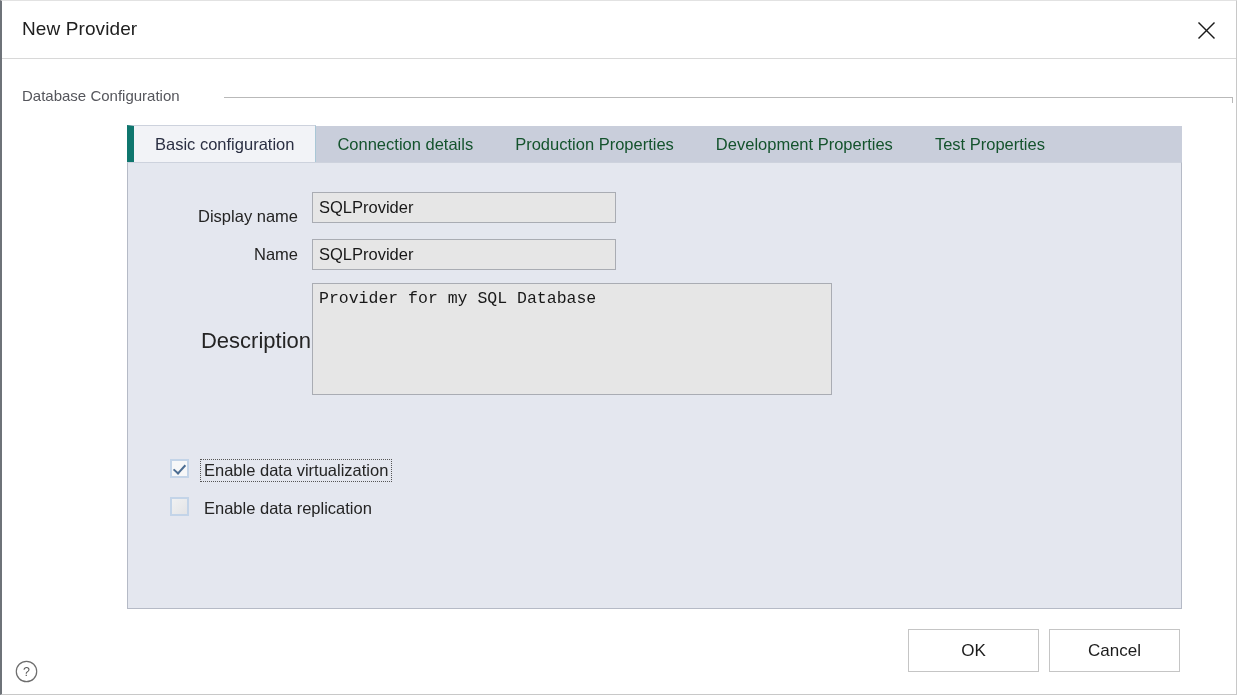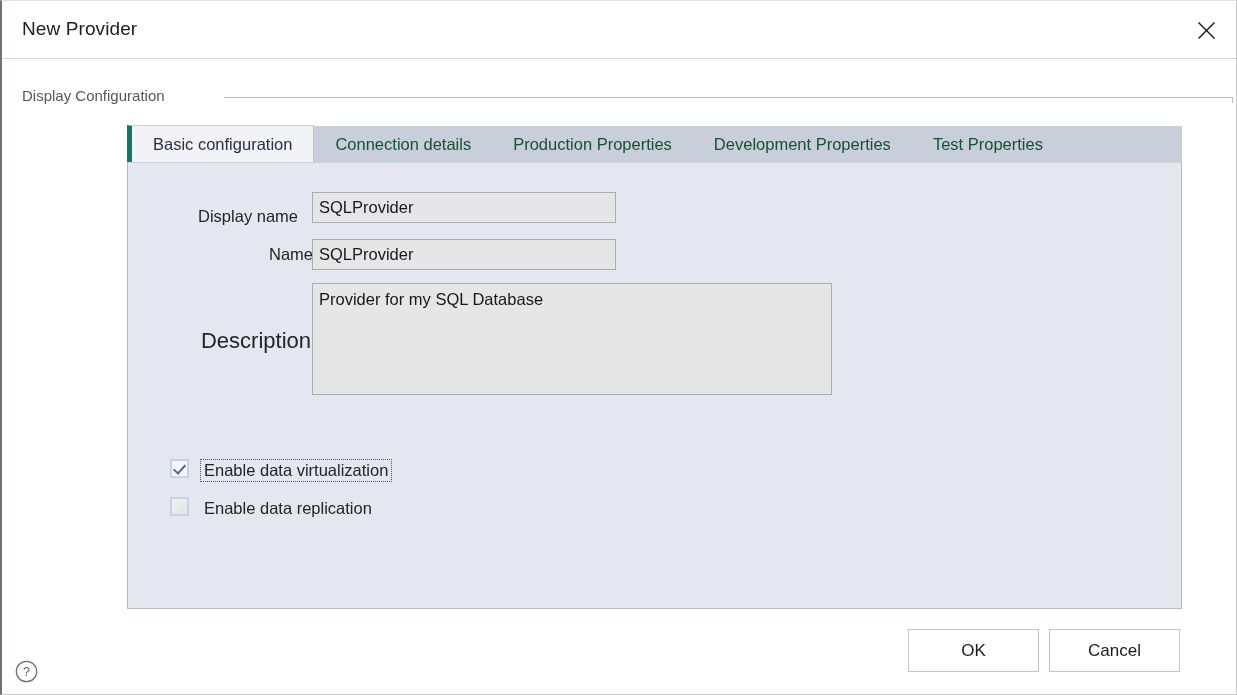--- a/index.html
+++ b/index.html
@@ -105,21 +105,21 @@
     font-size: 16.5px;
     color: #14532d;
     box-sizing: border-box;
     white-space: nowrap;
     background: transparent;
   }
   .tab.active {
     background: #f2f3f7;
     color: #2b2f43;
     border-top: 1px solid #cdd2dd;
-    border-left: 5px solid #0f766e;
+    border-left: 7px solid #0f766e;
     border-right: 1px solid #a9c7d6;
     margin-top: -1px;
     padding-top: 1px;
   }
 
   
   .tabpanel {
     position: absolute;
     left: 125px;
     top: 161px;
@@ -134,21 +134,21 @@
   .label-display {
     position: absolute;
     left: 45px; top: 44px;
     width: 125px;
     text-align: right;
     font-size: 16.5px;
     color: #242424;
   }
   .label-name {
     position: absolute;
-    left: 60px; top: 82px;
+    left: 45px; top: 82px;
     width: 125px;
     text-align: right;
     font-size: 16.5px;
     color: #242424;
   }
   .label-desc {
     position: absolute;
     left: 58px; top: 165px;
     width: 125px;
     text-align: right;
@@ -175,20 +175,21 @@
     left: 184px; top: 76px;
     width: 304px; height: 31px;
   }
   .input-desc {
     left: 184px; top: 120px;
     width: 520px; height: 112px;
     resize: none;
     line-height: 1.35;
     padding: 4px 6px;
     overflow: hidden;
+    font-family: Liberation Mono, monospace;
   }
 
   
   .checkrow {
     position: absolute;
     display: flex;
     align-items: flex-start;
     margin-top: 36px;
   }
   .check-virt { left: 42px; top: 260px; }
@@ -273,21 +274,21 @@
     <div class="close-button">
       <span>
         <svg width="21" height="21" viewBox="0 0 21 21" aria-hidden="true">
           <line x1="2.5" y1="2.5" x2="18.5" y2="18.5" stroke="#1a1a1a" stroke-width="1.5"></line>
           <line x1="18.5" y1="2.5" x2="2.5" y2="18.5" stroke="#1a1a1a" stroke-width="1.5"></line>
         </svg>
       </span>
     </div>
   </div>
 
-  <div class="group-label">Display Configuration</div>
+  <div class="group-label">Database Configuration</div>
   <div class="group-line"></div>
   <div class="group-line-cap"></div>
 
   <div class="tabstrip">
     <div class="tab active">Basic configuration</div>
     <div class="tab">Connection details</div>
     <div class="tab">Production Properties</div>
     <div class="tab">Development Properties</div>
     <div class="tab">Test Properties</div>
   </div>

